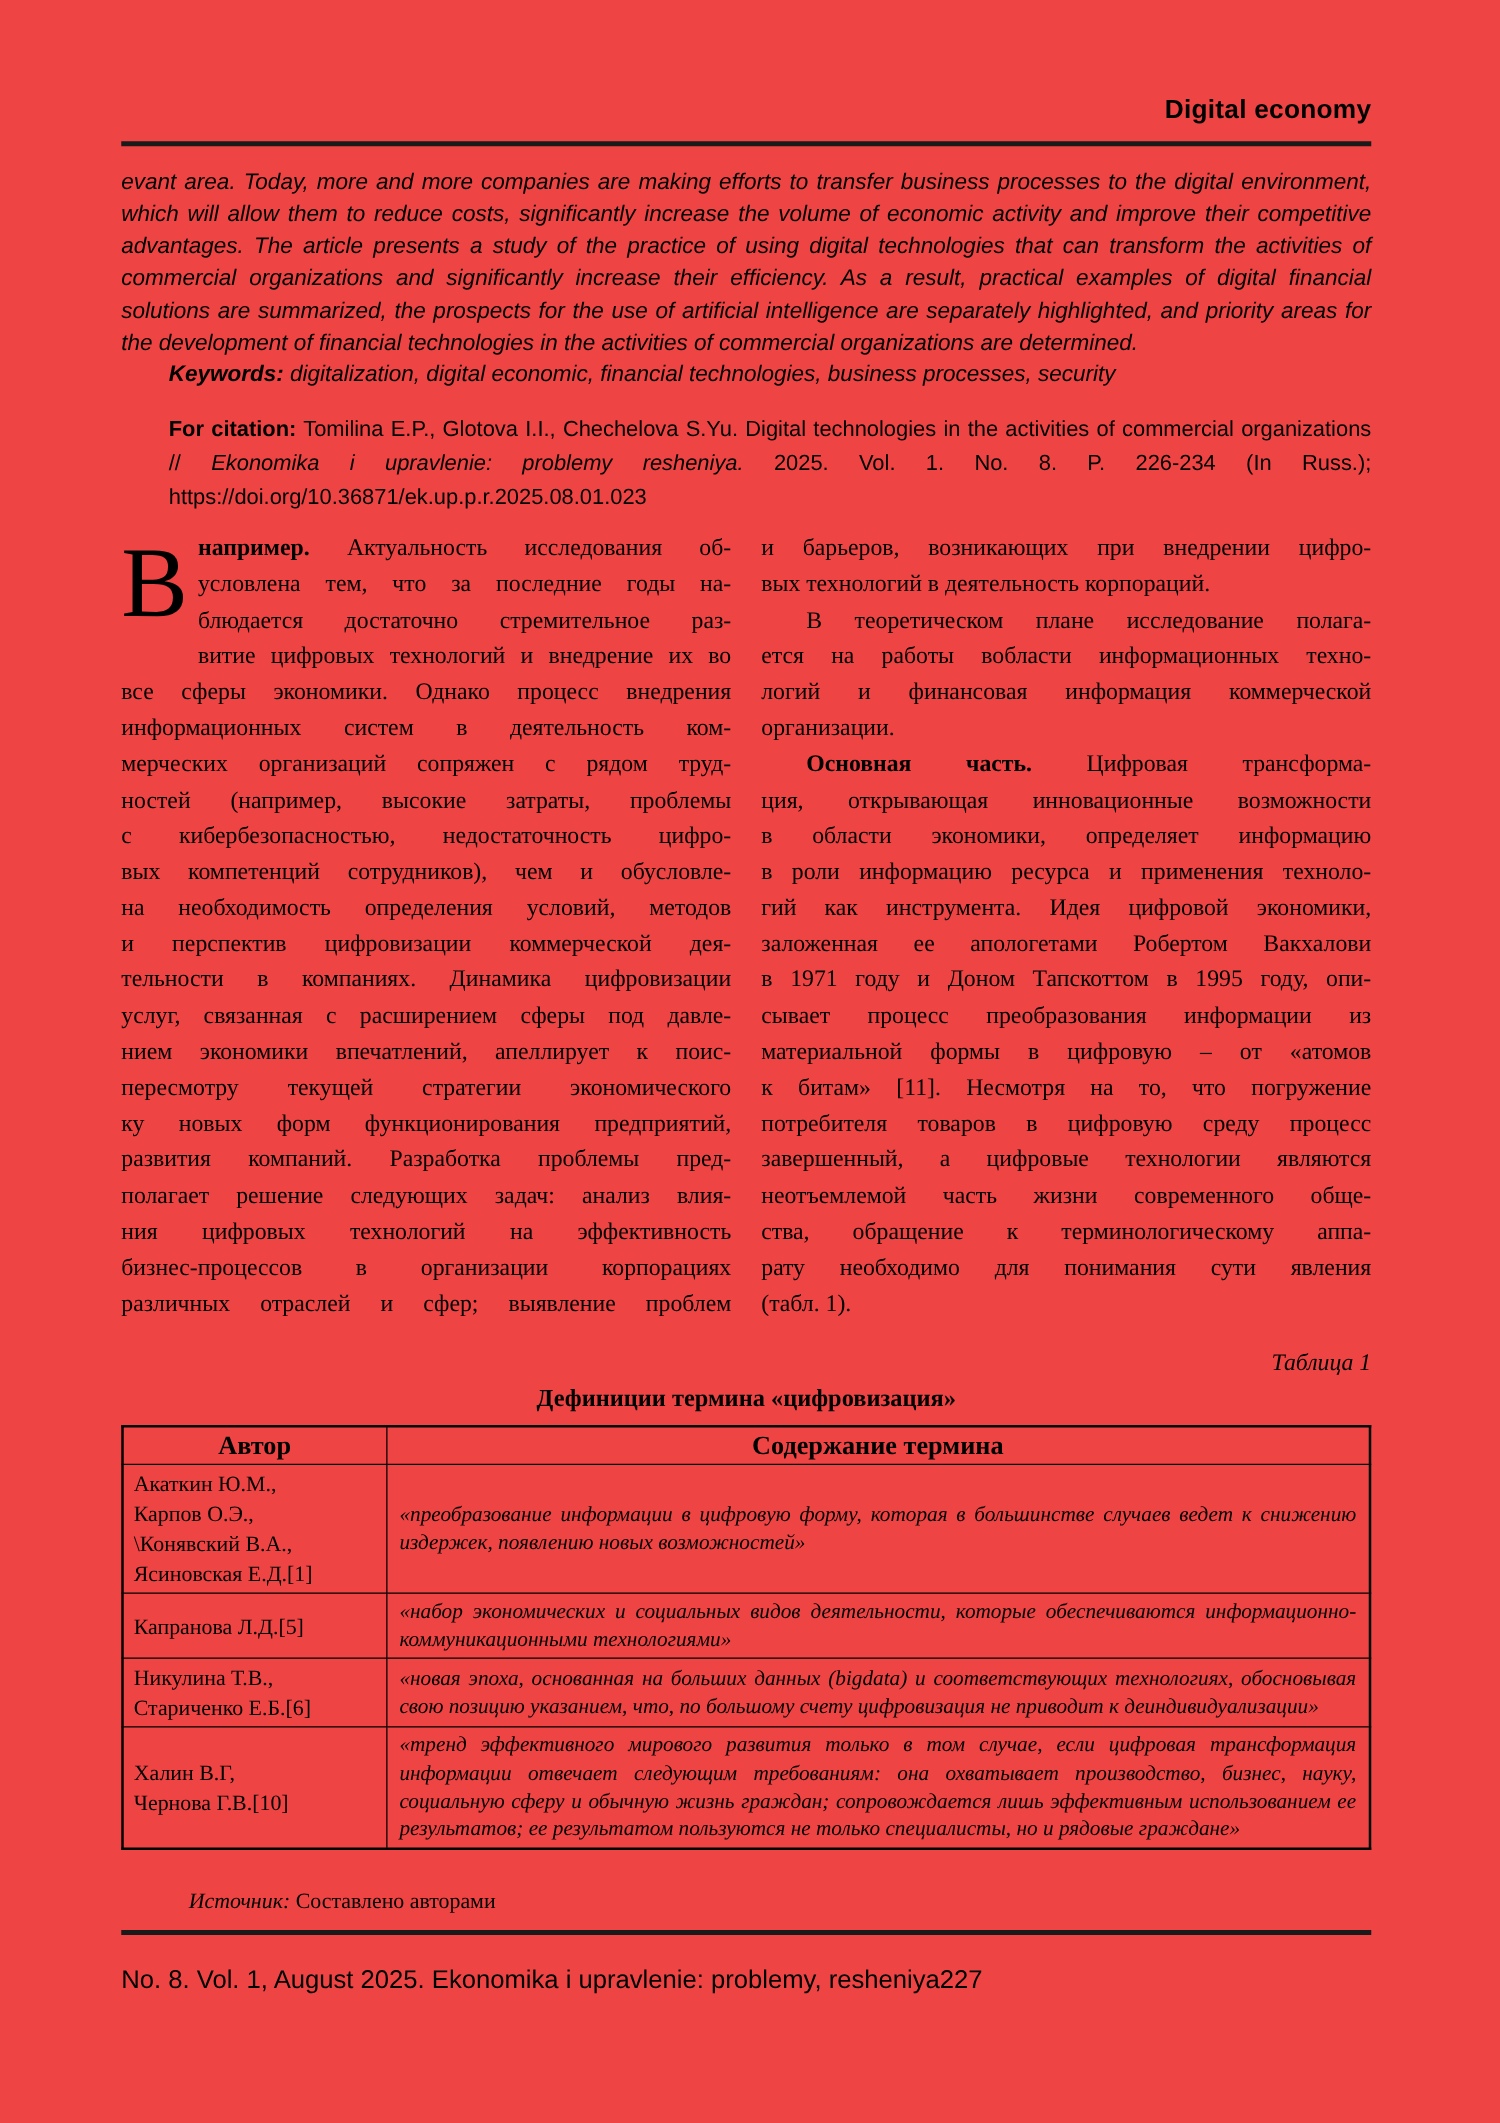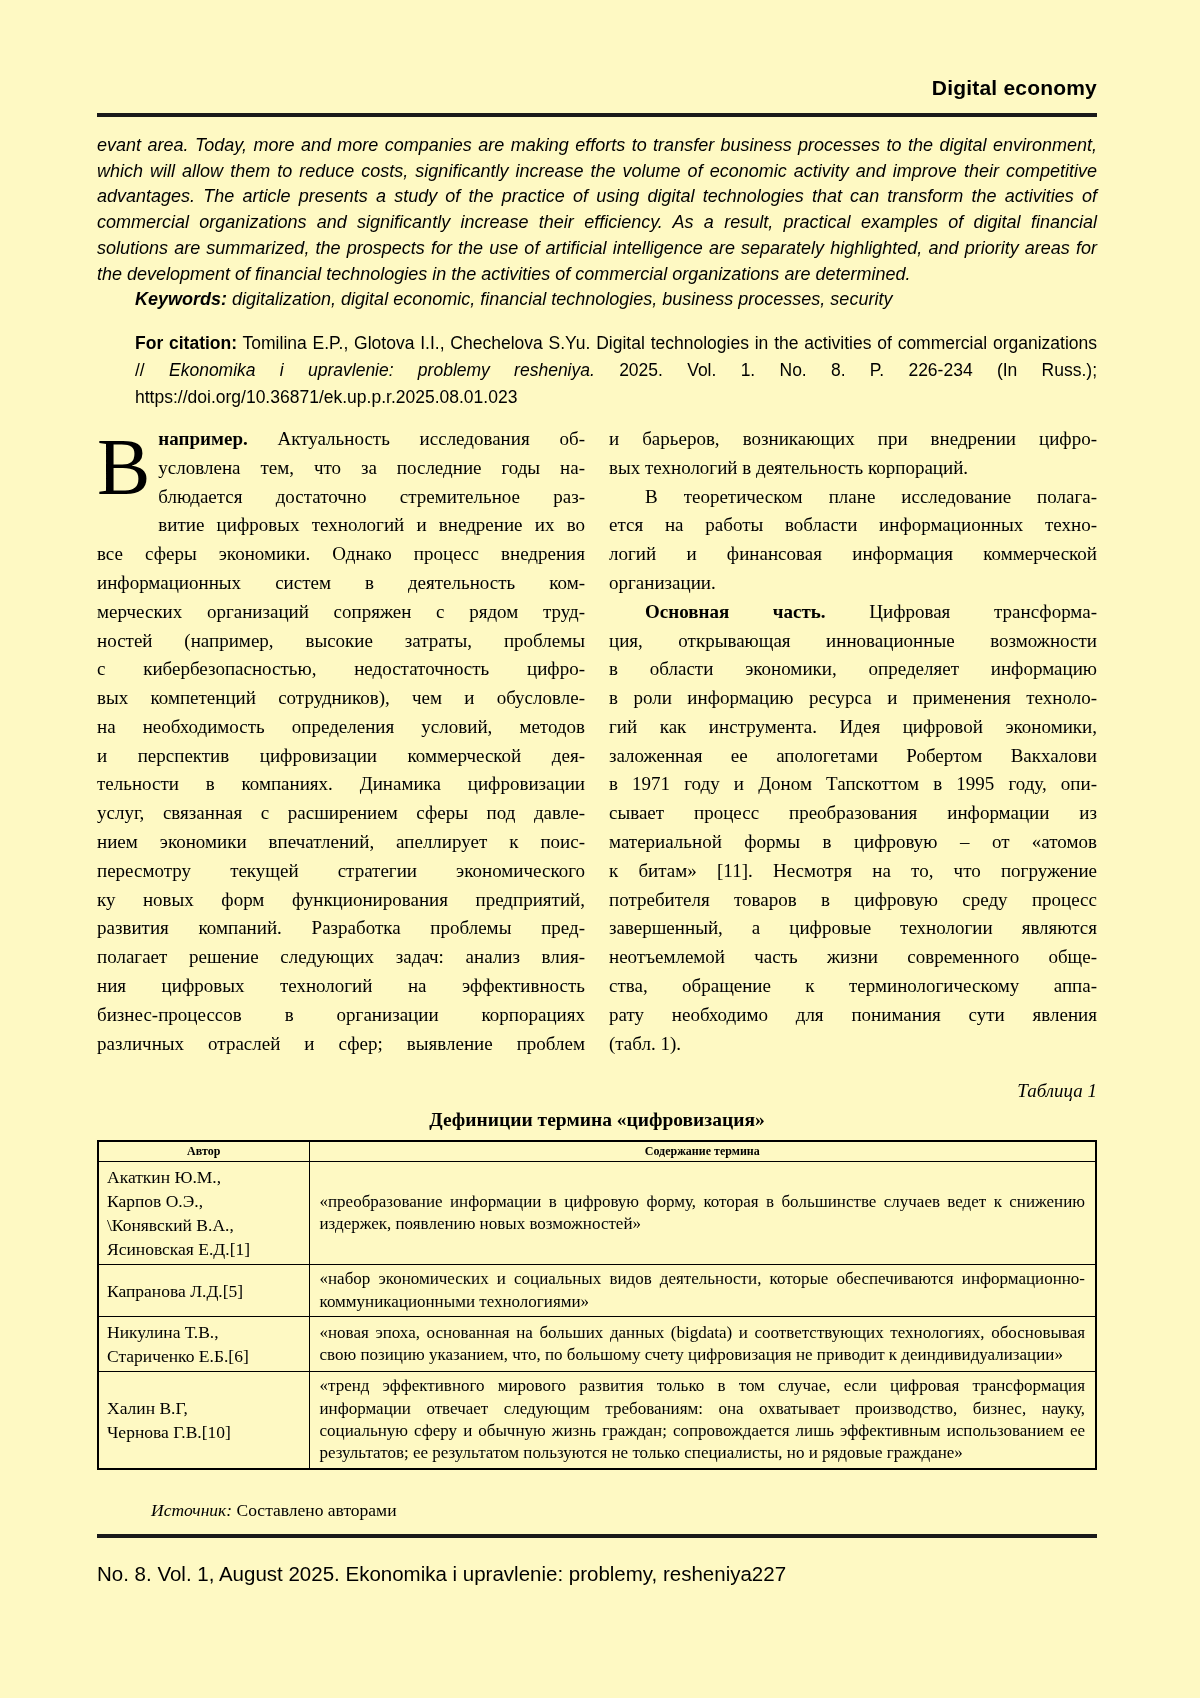--- a/index.html
+++ b/index.html
@@ -1,17 +1,17 @@
 <!DOCTYPE html>
 <html><head>
 <meta charset="utf-8">
 <style>
   html,body{margin:0;padding:0;background:#888;}
   .page{
-    width:1200px;height:1698px;background:#fef9c3;color:#000;
+    width:1200px;height:1698px;background:#ef4444;color:#000;
     margin:0 auto;position:relative;overflow:hidden;
     font-family:"Liberation Serif", serif;
   }
   .content{padding:0 103px 0 97px;}
   
   .page-header{
     font-family:"Liberation Sans", sans-serif;font-weight:bold;
     font-size:21px;text-align:right;padding-top:76px;letter-spacing:0.2px;
   }
   .header-rule{border:none;border-top:4px solid #1a1a1a;margin:13px 0 0 0;}
@@ -43,24 +43,24 @@
     margin:3px 8px 0 0;
   }
   
   .table-caption{font-style:italic;font-size:19px;text-align:right;margin-top:22px;}
   .table-title{font-weight:bold;font-size:19.5px;text-align:center;margin-top:7px;}
   table.def-table{
     width:100%;border-collapse:collapse;margin-top:9px;
     border:2px solid #000;
   }
   .def-table th,.def-table td{border:1px solid #000;}
-  .def-table th{font-size:12px;font-weight:bold;padding:2px 4px;text-align:center;}
+  .def-table th{font-size:21px;font-weight:bold;padding:2px 4px;text-align:center;}
   .col-author{width:211px;}
   .author-cell{padding:3px 8px;font-size:17.5px;line-height:24px;vertical-align:middle;text-align:left;}
-  .def-cell{padding:3px 10px;font-size:17px;line-height:22.4px;vertical-align:middle;text-align:justify;}
+  .def-cell{padding:3px 10px;font-size:17px;line-height:22.4px;vertical-align:middle;text-align:justify;font-style:italic;}
   
   .source{font-size:17.5px;line-height:24px;margin:28px 0 0 54px;}
   .source .it{font-style:italic;}
   .footer-rule{border:none;border-top:4px solid #1a1a1a;margin:12px 0 0 0;}
   .footer{
     display:flex;justify-content:flex-start;align-items:baseline;
     font-family:"Liberation Sans", sans-serif;font-size:20.5px;margin-top:24px;
   }
 </style>
 </head>

